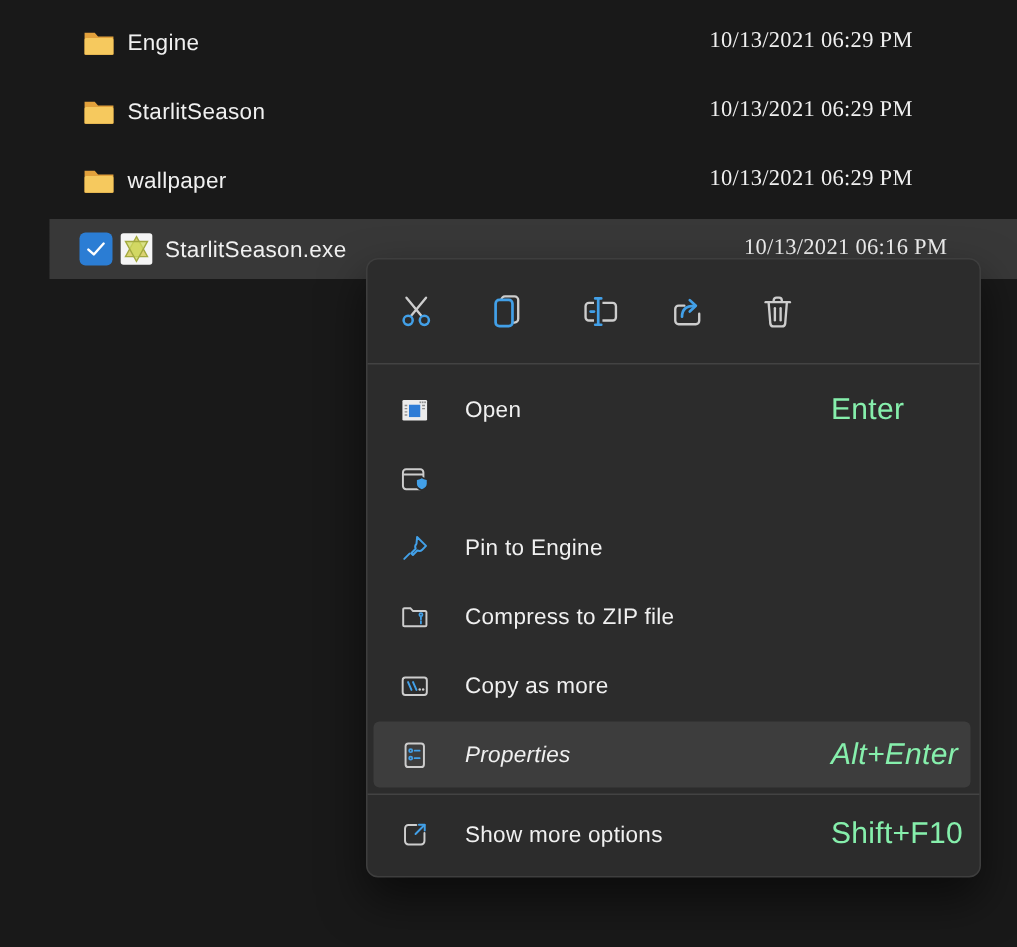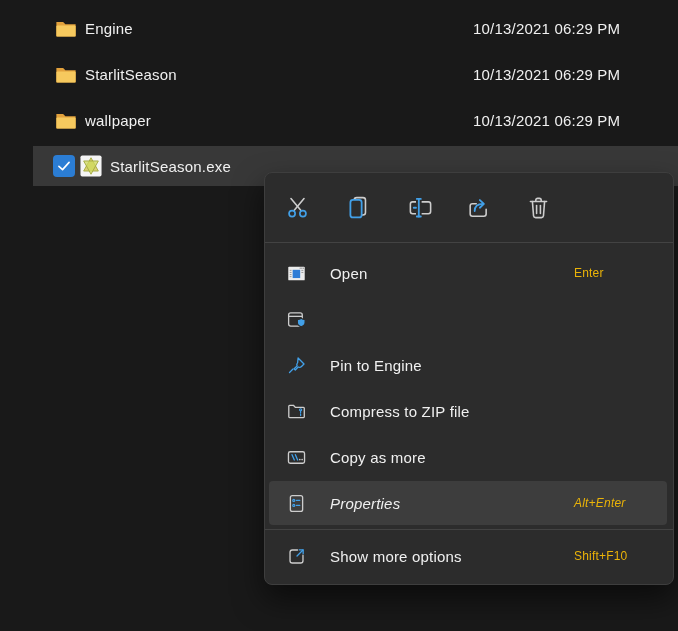--- a/index.html
+++ b/index.html
@@ -18,24 +18,24 @@
     margin-left:23px;
   }
   .row-icon{width:22px;height:22px;margin-left:45px;flex:0 0 auto;display:flex;align-items:center;justify-content:center;}
   .file-row.selected .row-icon{margin-left:5px;}
   .checkbox{
     width:22px;height:22px;margin-left:20px;flex:0 0 auto;
     background:#2b7dd4;border-radius:4px;
     display:flex;align-items:center;justify-content:center;
   }
   .file-name{margin-left:8px;font-size:15px;letter-spacing:.2px;white-space:nowrap;}
-  .file-date{position:absolute;left:463px;top:50%;transform:translateY(-50%);font-size:15px;letter-spacing:.2px;white-space:nowrap;}
+  .file-date{position:absolute;left:463px;top:50%;transform:translateY(-50%);font-size:15px;letter-spacing:.2px;white-space:nowrap;font-family:Liberation Serif, serif;}
   
   .context-menu{
-    position:absolute;left:264px;top:172px;width:410px;z-index:10;
+    position:absolute;left:244px;top:172px;width:410px;z-index:10;
     background:#2c2c2c;border:1px solid #3e3e3e;border-radius:8px;
     box-shadow:0 14px 30px rgba(0,0,0,.55);
     box-sizing:border-box;
   }
   .icon-bar{position:relative;height:69px;border-bottom:1px solid #434343;}
   .tool-btn{
     position:absolute;top:50%;transform:translateY(-50%);
     width:42px;height:42px;border-radius:4px;
     display:flex;align-items:center;justify-content:center;cursor:default;
   }
@@ -45,21 +45,21 @@
   .tool-btn:nth-child(4){left:192px;}
   .tool-btn:nth-child(5){left:252px;}
   .menu-body{padding:6px 0 4px;}
   .menu-item{
     position:relative;height:44px;margin:2px 6px 2px 4px;
     display:flex;align-items:center;border-radius:4px;cursor:default;
   }
   .menu-item.highlighted{background:#3d3d3d;font-style:italic;}
   .mi-icon{width:22px;height:22px;margin-left:16px;flex:0 0 auto;display:flex;align-items:center;justify-content:center;}
   .mi-label{margin-left:23px;font-size:15px;letter-spacing:.2px;white-space:nowrap;}
-  .mi-shortcut{position:absolute;left:305px;font-size:12px;color:#eab308;letter-spacing:.2px;white-space:nowrap;}
+  .mi-shortcut{position:absolute;left:305px;font-size:20px;color:#86efac;letter-spacing:.2px;white-space:nowrap;}
   .menu-sep{height:1px;background:#434343;margin:4px 0;}
   svg{display:block;}
 </style>
 </head>
 <body>
 
 <div class="file-list">
 
   <div class="file-row">
     <span class="row-icon">
@@ -101,20 +101,21 @@
       </svg>
     </span>
     <span class="row-icon">
       <svg viewBox="0 0 24 24" width="22" height="22">
         <rect x="0.5" y="0.5" width="23" height="23" rx="2" fill="#f5f5f5"></rect>
         <polygon points="12,3 20,17.5 4,17.5" fill="#d9d06a" fill-opacity="0.95" stroke="#a3aa40" stroke-width="1"></polygon>
         <polygon points="12,21 4,6.5 20,6.5" fill="#cfd95f" fill-opacity="0.75" stroke="#a3aa40" stroke-width="1"></polygon>
       </svg>
     </span>
     <span class="file-name">StarlitSeason.exe</span>
+    <span class="file-date">10/13/2021 06:16 PM</span>
   </div>
 
 </div>
 
 <div class="context-menu">
 
   <div class="icon-bar">
     <span class="tool-btn">
       <svg viewBox="0 0 24 24" width="27" height="27" fill="none" stroke-linecap="round">
         <line x1="6.2" y1="4" x2="14.9" y2="14.5" stroke="#cdcdcd" stroke-width="1.4"></line>

